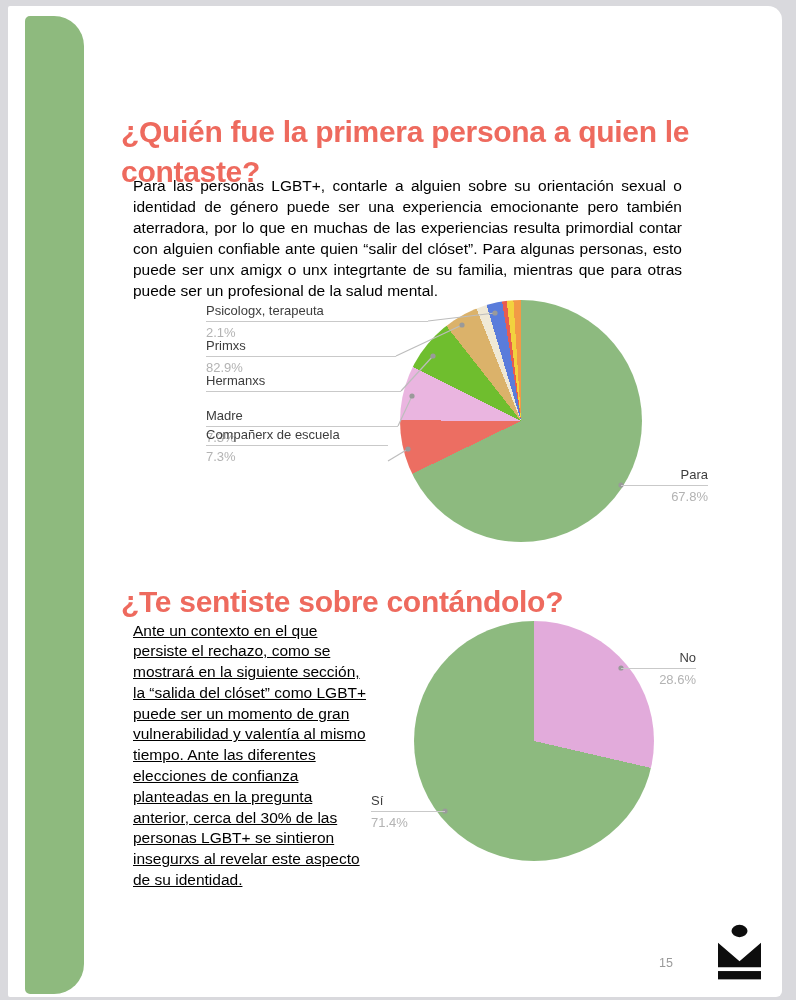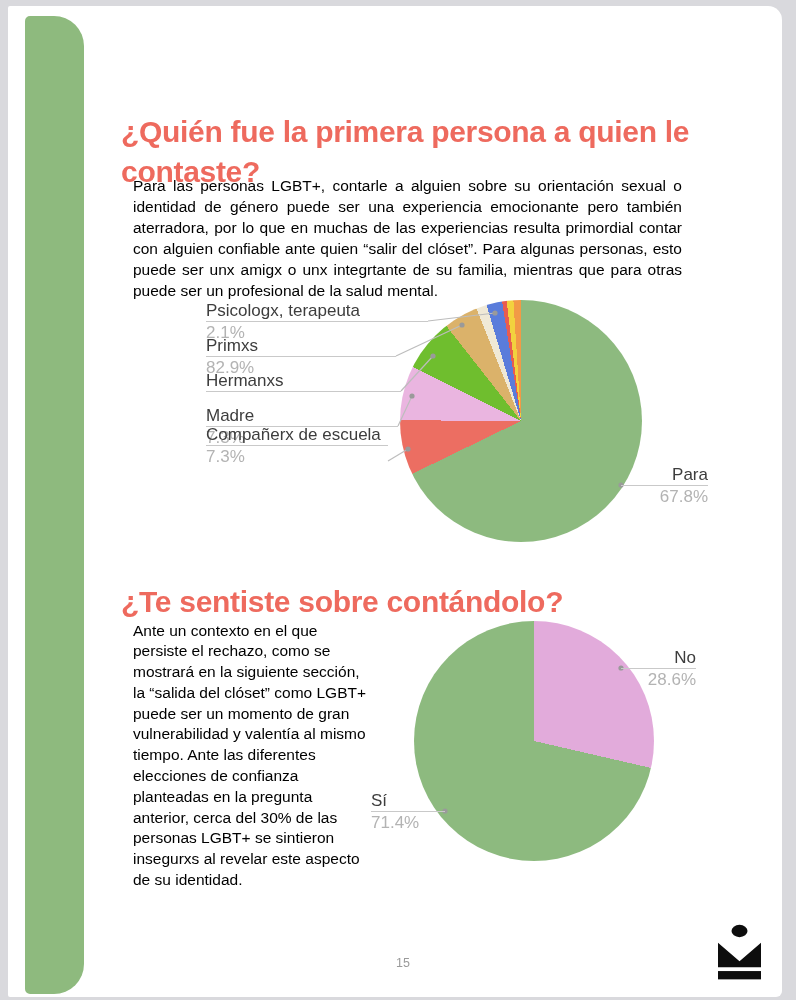--- a/index.html
+++ b/index.html
@@ -24,43 +24,43 @@
     font-size:30px;line-height:40px;font-weight:700;
     letter-spacing:-0.3px;
   }
   .title1{top:86px;}
   .title2{top:556px;width:600px;}
   .para{
     position:absolute;color:#000000;
     font-size:15.5px;line-height:21px;
   }
   .para1{left:125px;top:153px;width:549px;text-align:justify;}
-  .para2{left:125px;top:599px;width:238px;line-height:20.8px;}
+  .para2{left:125px;top:599px;width:238px;line-height:20.8px;text-decoration:underline;}
   .chart{position:absolute;width:600px;}
   .chart1{left:125px;top:292px;height:255px;}
   .chart2{left:125px;top:610px;height:260px;}
   .pie{
     position:absolute;border-radius:50%;
   }
   .pie1{left:267px;top:2px;width:242px;height:242px;}
   .pie2{left:281px;top:5px;width:240px;height:240px;}
-  .callout{position:absolute;font-size:17px;line-height:15px;}
+  .callout{position:absolute;font-size:13px;line-height:15px;}
   .co-name{
     color:#3d3d3d;padding-bottom:3px;
     border-bottom:1.5px solid #c9c9c9;
     white-space:nowrap;
   }
   .co-pct{color:#b3b3b3;padding-top:3px;white-space:nowrap;}
   .callout.right{text-align:right;}
   .leader-svg{position:absolute;left:0;top:0;pointer-events:none;}
   .leader-svg line{stroke:#bdbdbd;stroke-width:1.2;}
   .leader-svg circle{fill:#9a9a9a;}
   .page-number{
     position:absolute;left:125px;top:950px;width:540px;
-    text-align:center;color:#9a9a9a;font-size:12.5px;
+    text-align:right;color:#9a9a9a;font-size:12.5px;
   }
   .logo{position:absolute;left:710px;top:918px;width:43px;height:56px;}
 </style>
 </head>
 <body>
 
 <div class="page">
 
   <div class="side-bar" style="background: rgb(142, 186, 126);"></div>
 

